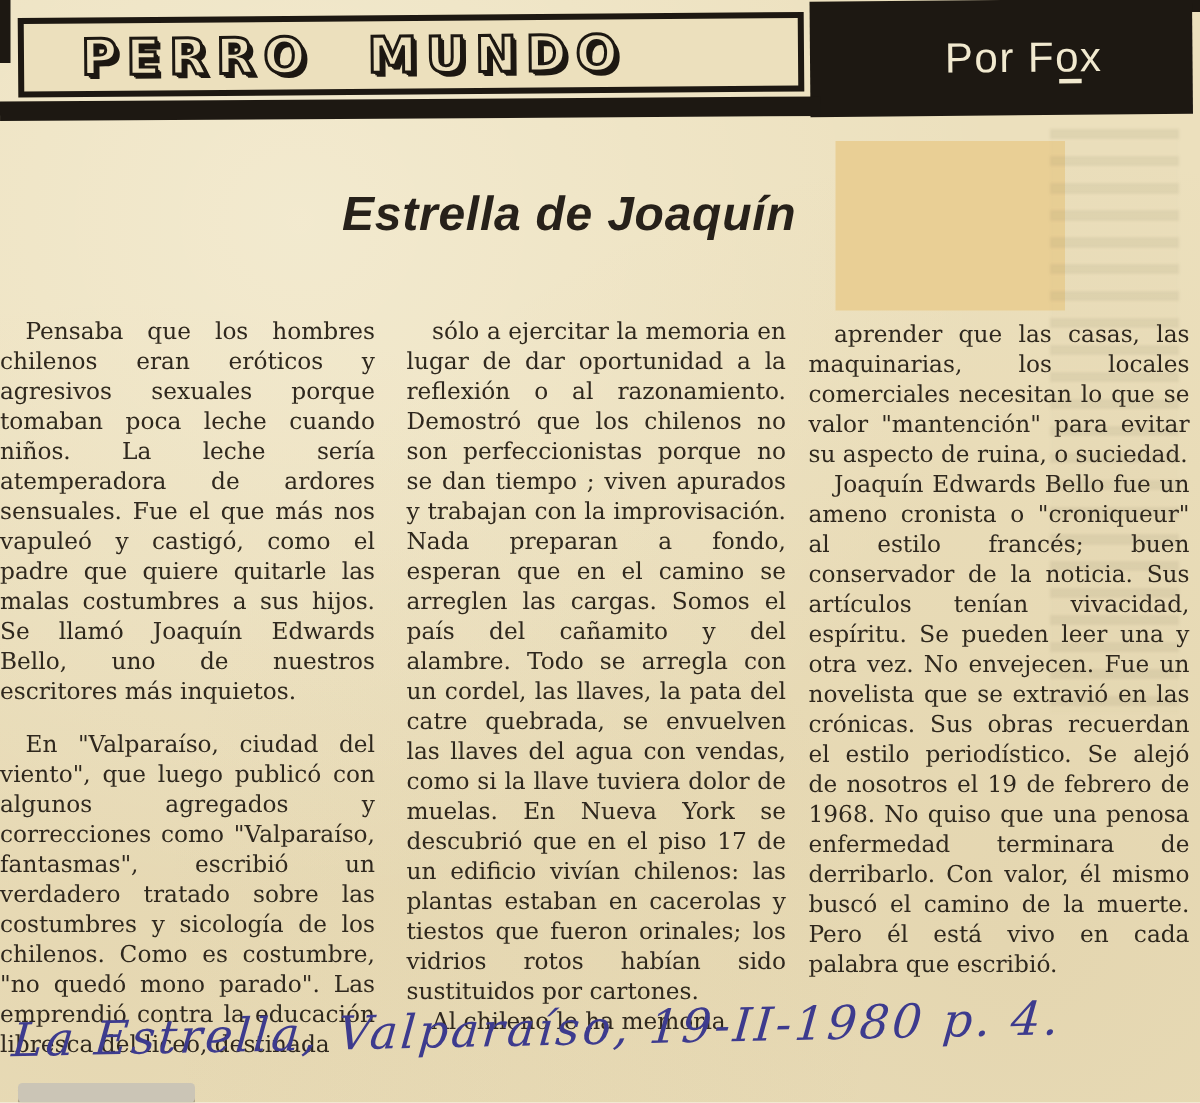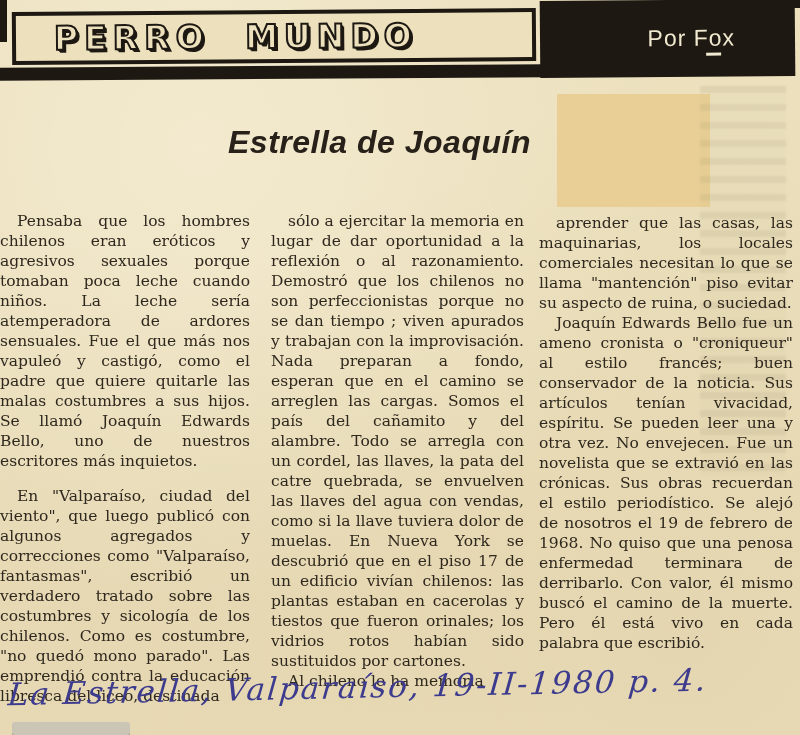--- a/index.html
+++ b/index.html
@@ -16,21 +16,21 @@
   
   .byline-block{
     position:absolute;left:540px;top:0;width:255px;height:77px;
     background:#1d1812;
     display:flex;align-items:center;justify-content:flex-end;
     padding-right:60px;box-sizing:border-box;
     transform:rotate(-0.5deg);
   }
   .byline-text{
     font-family:"Liberation Sans", sans-serif;
-    font-size:23px;color:#f1e9cf;letter-spacing:1px;
+    font-size:28px;color:#f1e9cf;letter-spacing:1px;
   }
   .fox-underline{
     position:absolute;right:74px;top:53px;width:15px;height:3px;background:#f1e9cf;
   }
   .corner-mark-tl{position:absolute;left:0;top:0;width:7px;height:42px;background:#1d1812;}
   .corner-mark-tr{position:absolute;right:0;top:0;width:10px;height:8px;background:#1d1812;}
 
   .logo-box{
     position:absolute;left:12px;top:10px;width:524px;height:53px;
     border:4px solid #1d1812;background:#ece0bd;
@@ -125,20 +125,20 @@
     <p>Pensaba que los hombres chilenos eran eróticos y agresivos sexuales porque tomaban poca leche cuando niños. La leche sería atemperadora de ardores sensuales. Fue el que más nos vapuleó y castigó, como el padre que quiere quitarle las malas costumbres a sus hijos. Se llamó Joaquín Edwards Bello, uno de nuestros escritores más inquietos.</p>
     <p>En "Valparaíso, ciudad del viento", que luego publicó con algunos agregados y correcciones como "Valparaíso, fantasmas", escribió un verdadero tratado sobre las costumbres y sicología de los chilenos. Como es costumbre, "no quedó mono parado". Las emprendió contra la educación libresca del liceo, destinada</p>
   </div>
 
   <div class="col col-2">
     <p>sólo a ejercitar la memoria en lugar de dar oportunidad a la reflexión o al razonamiento. Demostró que los chilenos no son perfeccionistas porque no se dan tiempo ; viven apurados y trabajan con la improvisación. Nada preparan a fondo, esperan que en el camino se arreglen las cargas. Somos el país del cañamito y del alambre. Todo se arregla con un cordel, las llaves, la pata del catre quebrada, se envuelven las llaves del agua con vendas, como si la llave tuviera dolor de muelas. En Nueva York se descubrió que en el piso 17 de un edificio vivían chilenos: las plantas estaban en cacerolas y tiestos que fueron orinales; los vidrios rotos habían sido sustituidos por cartones.</p>
     <p>Al chileno le ha memoria</p>
   </div>
 
   <div class="col col-3">
-    <p>aprender que las casas, las maquinarias, los locales comerciales necesitan lo que se llama "mantención" piso evitar su aspecto de ruina, o suciedad.</p>
+    <p>aprender que las casas, las maquinarias, los locales comerciales necesitan lo que se valor "mantención" para evitar su aspecto de ruina, o suciedad.</p>
     <p>Joaquín Edwards Bello fue un ameno cronista o "croniqueur" al estilo francés; buen conservador de la noticia. Sus artículos tenían vivacidad, espíritu. Se pueden leer una y otra vez. No envejecen. Fue un novelista que se extravió en las crónicas. Sus obras recuerdan el estilo periodístico. Se alejó de nosotros el 19 de febrero de 1968. No quiso que una penosa enfermedad terminara de derribarlo. Con valor, él mismo buscó el camino de la muerte. Pero él está vivo en cada palabra que escribió.</p>
   </div>
 
   <div class="handwriting">La Estrella, Valparaíso, 19-II-1980 p. 4.</div>
   <div class="scan-edge"></div>
 
 </div>
 
 </body></html>

